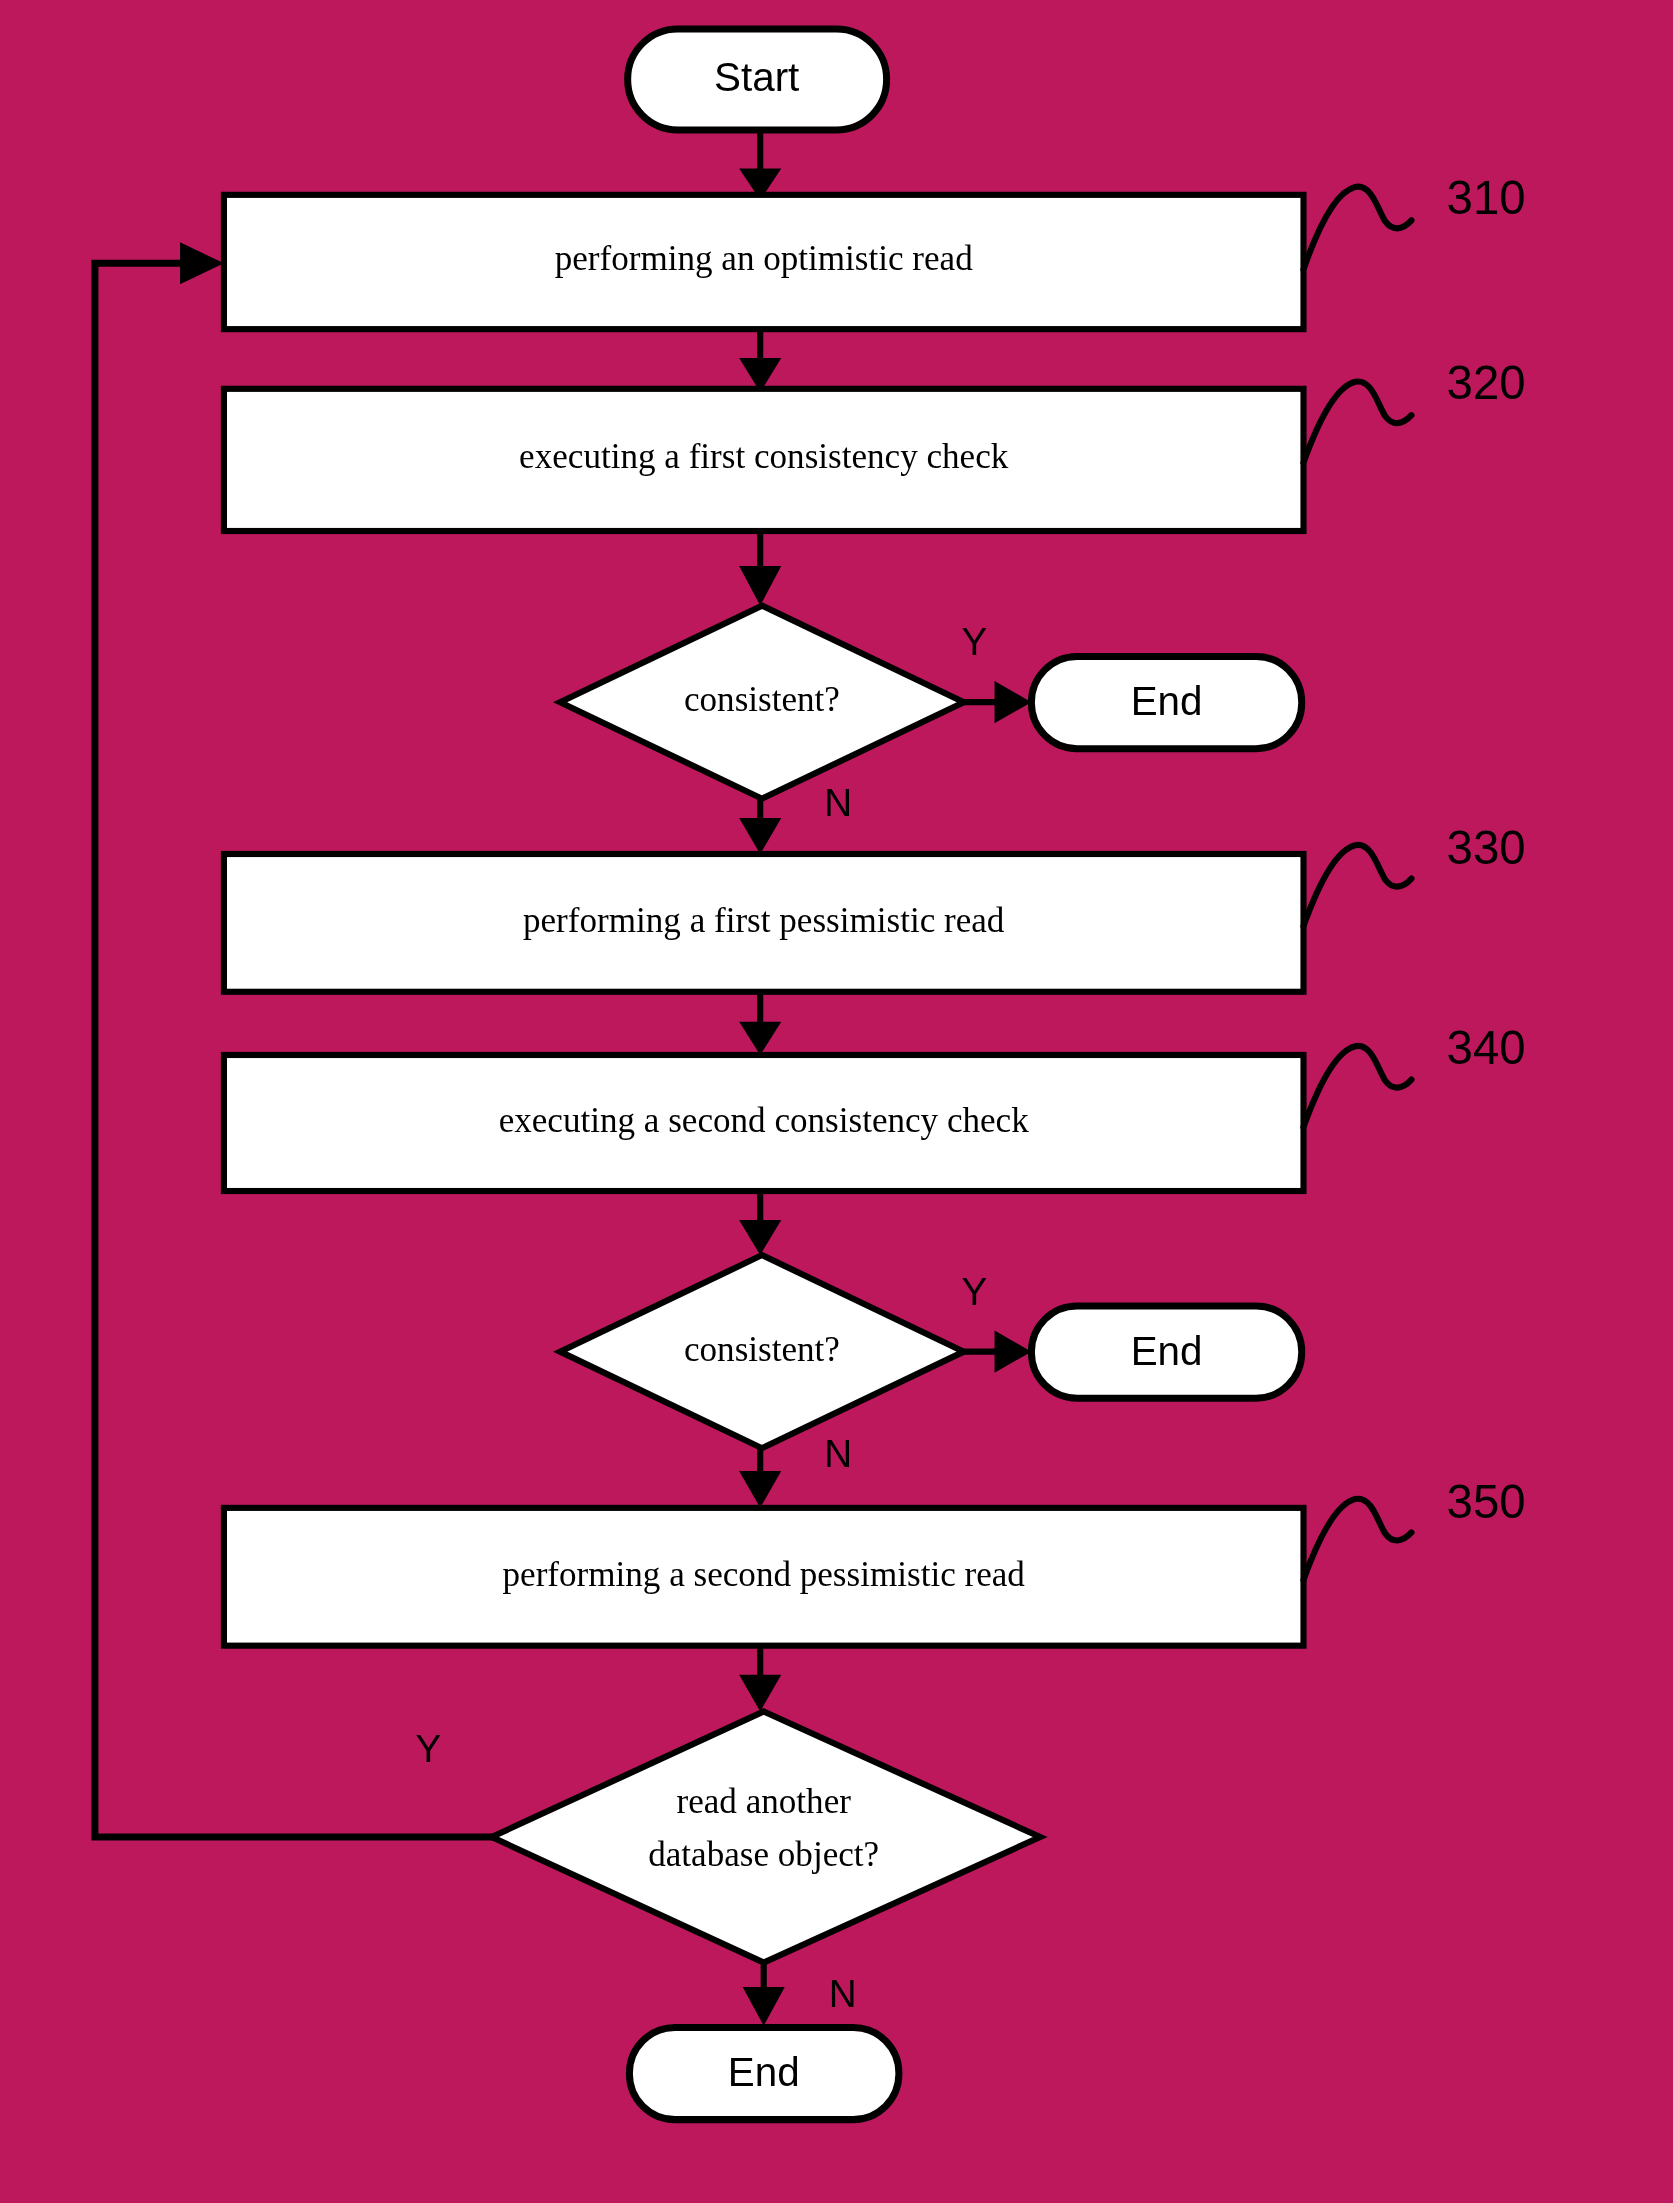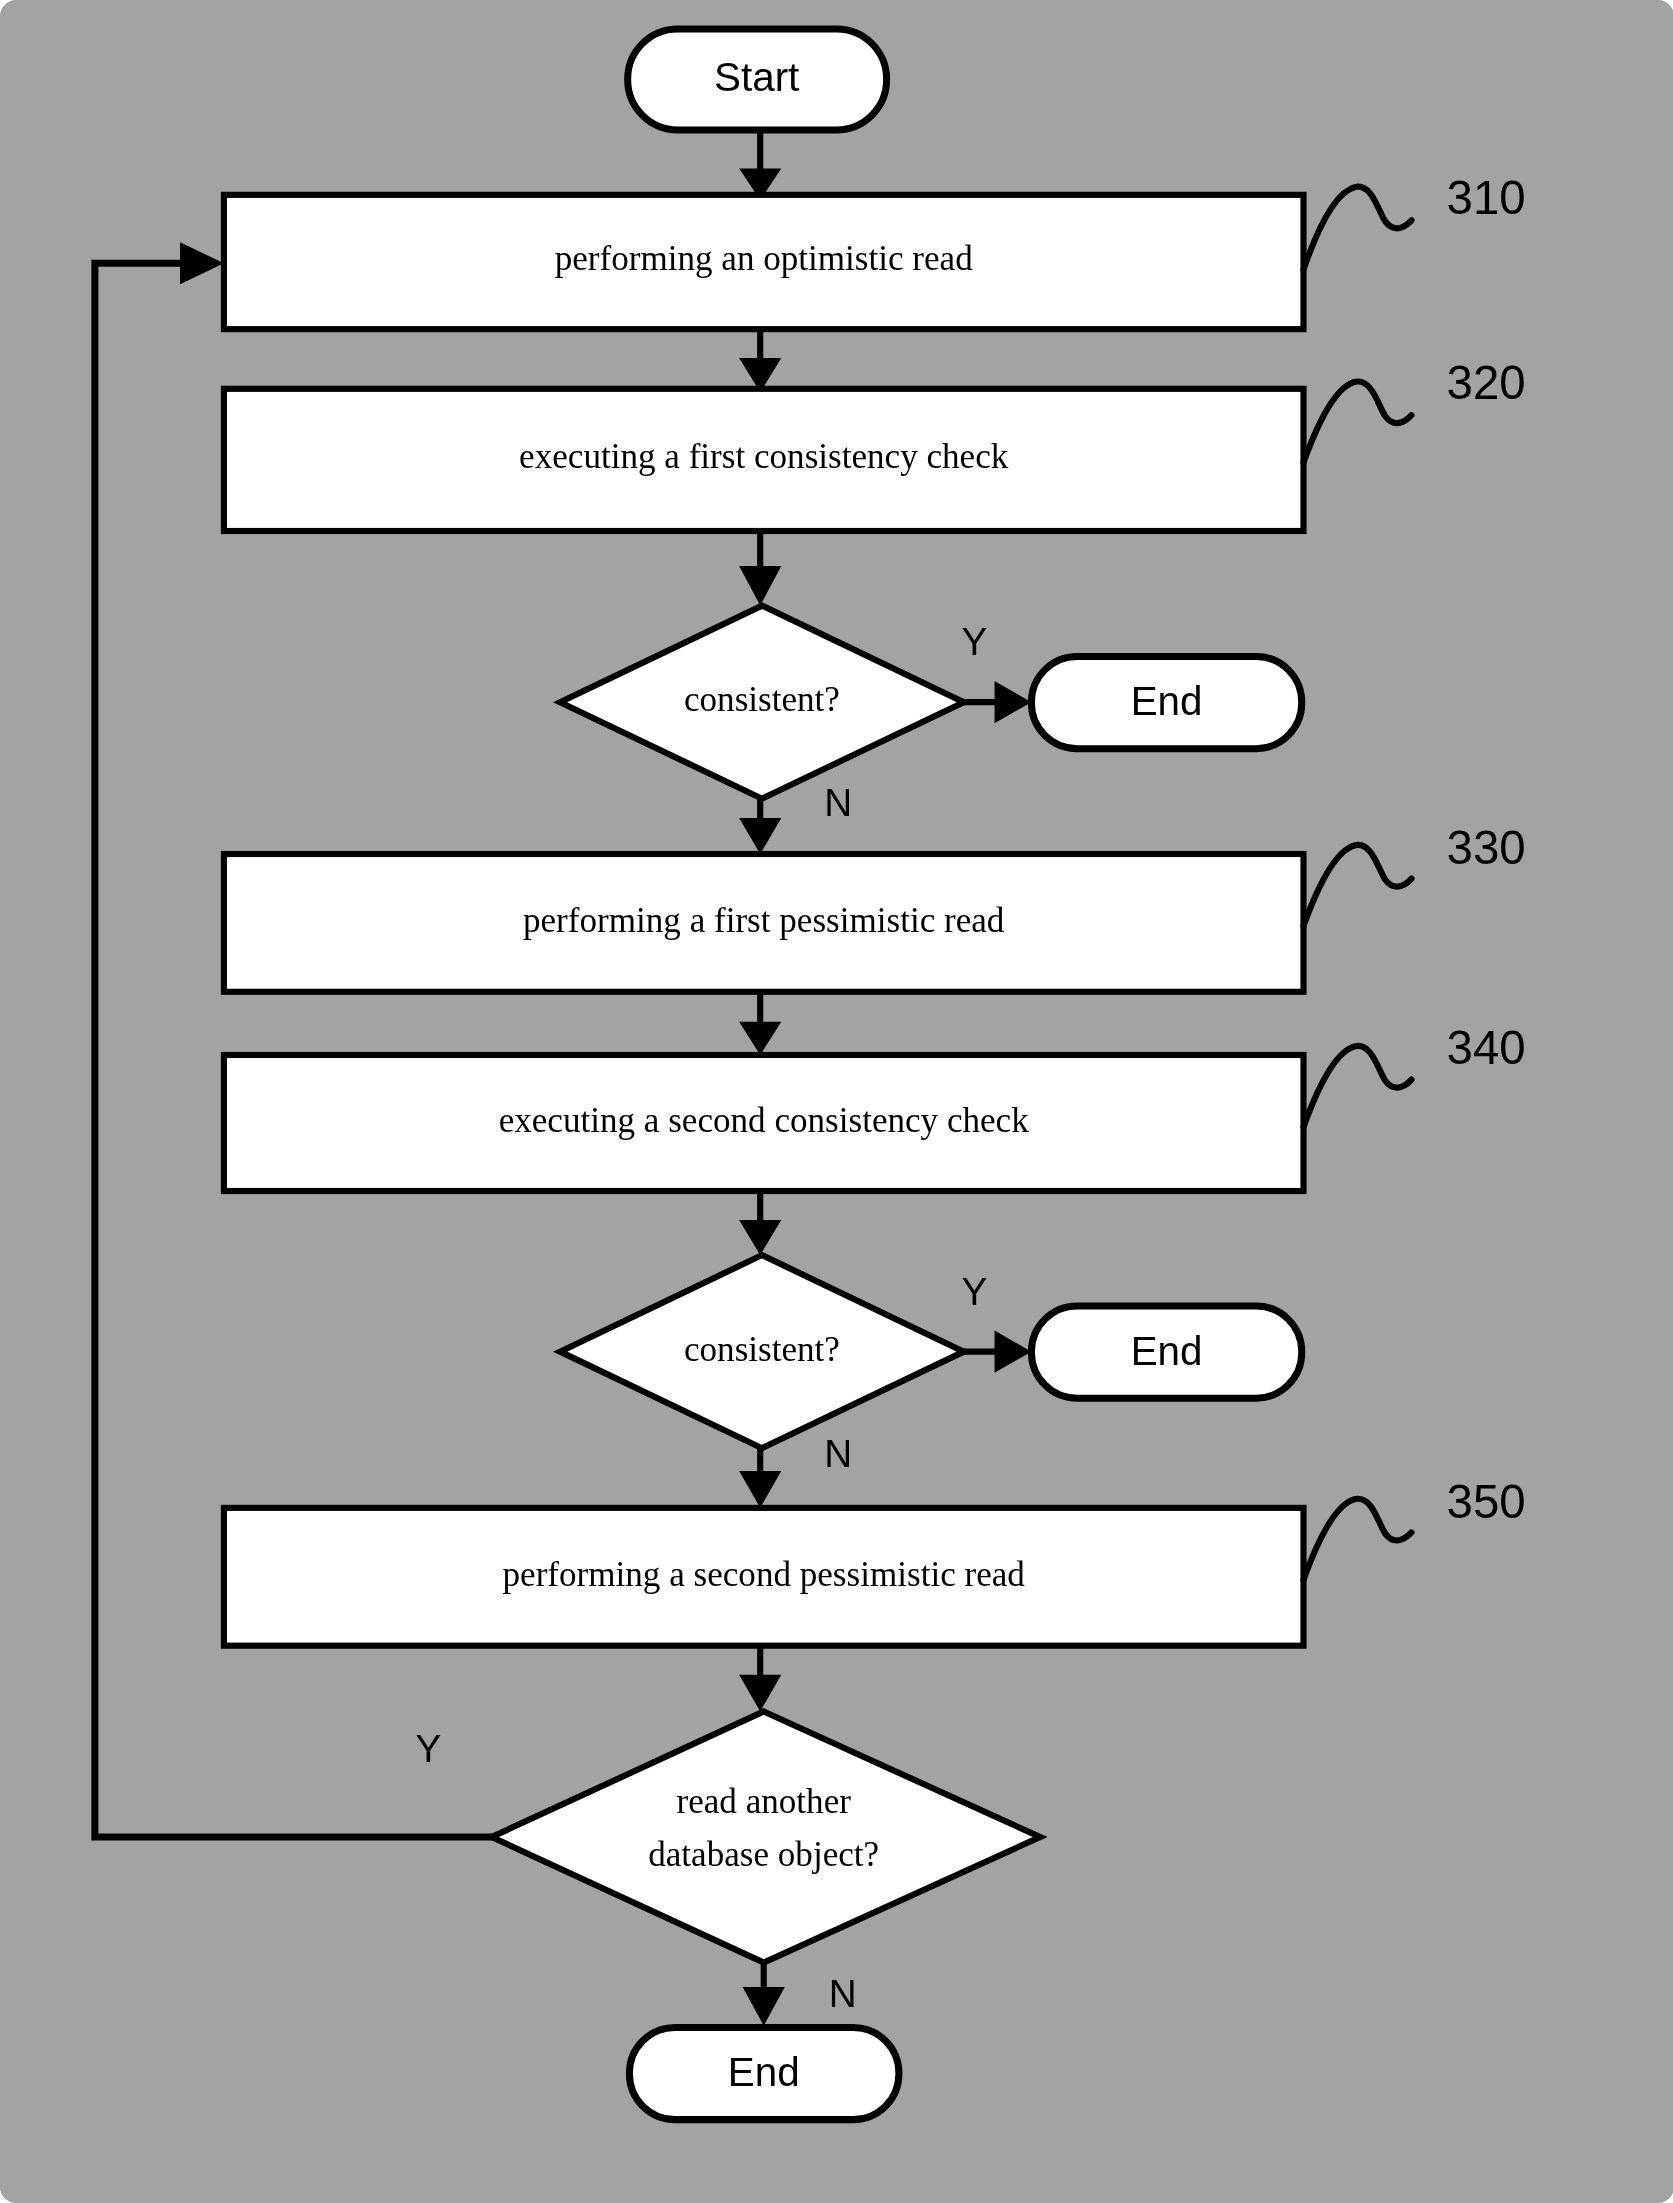--- a/index.html
+++ b/index.html
@@ -10,22 +10,21 @@
   body {
     width: 1674px;
     height: 2203px;
     font-family: "Liberation Sans", sans-serif;
     overflow: hidden;
   }
   #flowchart-root {
     position: relative;
     width: 1674px;
     height: 2203px;
-    background: #a3a3a3;
-    border-radius: 16px;
+    background: #be185d;
   }
   svg#flow-svg {
     display: block;
     width: 1674px;
     height: 2203px;
   }
   .shape-stroke {
     fill: #ffffff;
     stroke: #000000;
     stroke-width: 7;

